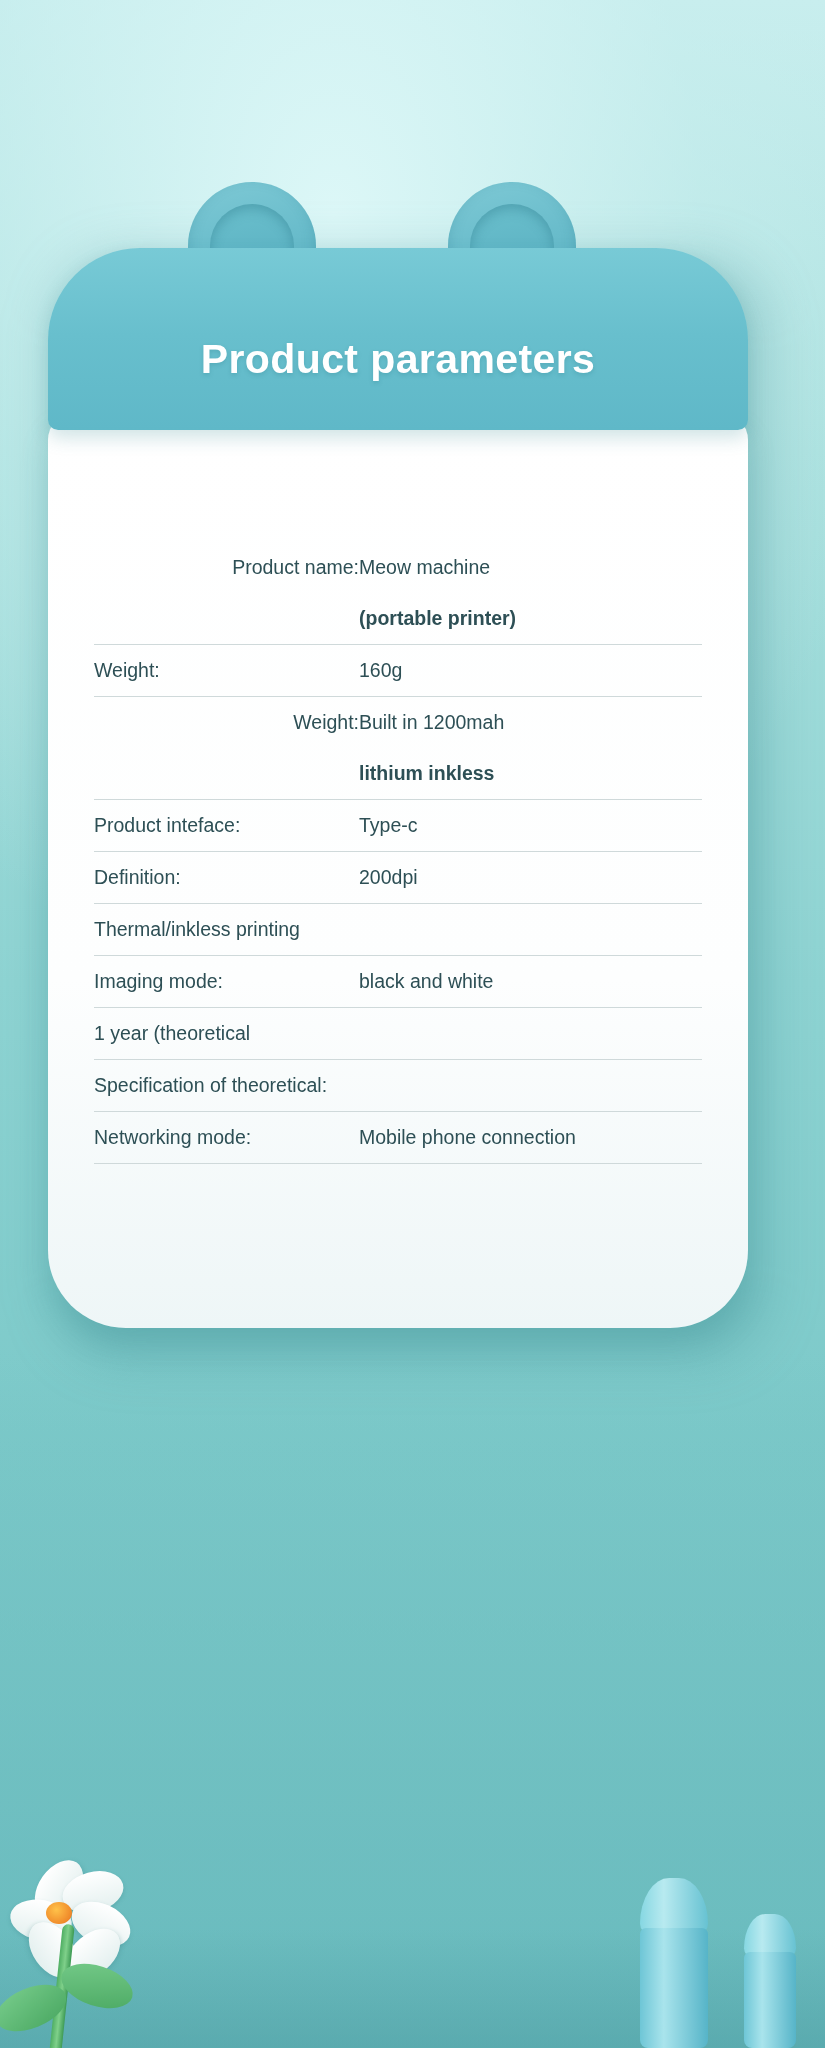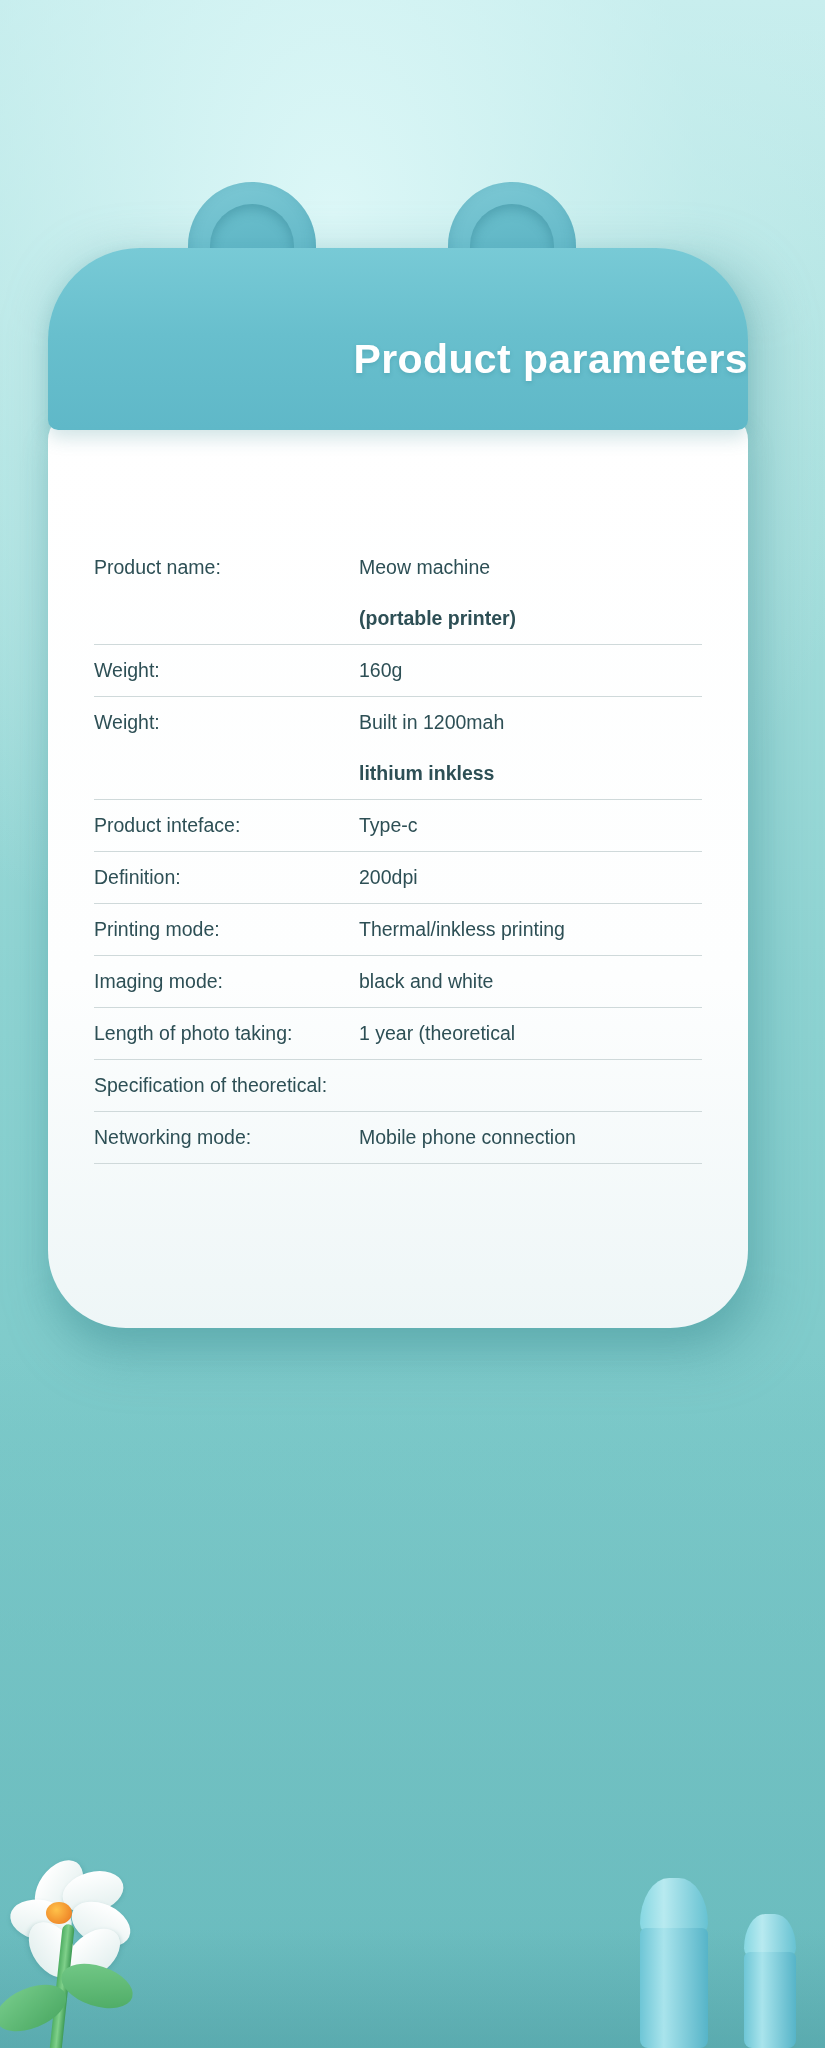--- a/index.html
+++ b/index.html
@@ -96,21 +96,21 @@
     border-radius: 92px 92px 10px 10px;
     background: linear-gradient(180deg, #78cad6 0%, #68bfcd 48%, #5fb8c8 100%);
     box-shadow: 0 8px 18px rgba(45,130,140,0.22);
     z-index: 3;
   }
   .header-title {
     position: absolute;
     left: 0;
     right: 0;
     top: 88px;
-    text-align: right;
+    text-align: center;
     font-size: 41px;
     font-weight: bold;
     color: #ffffff;
     letter-spacing: 0.4px;
     text-shadow: 0 2px 4px rgba(40,120,130,0.25);
   }
 
   .body {
     position: absolute;
     left: 0;
@@ -150,21 +150,21 @@
   .row .value {
     flex: 1;
   }
   .row .value .l2 {
     display: block;
     font-weight: bold;
   }
   .row.first {
     border-top: none;
   }
-  .row.tall .label { line-height: 51px; }
+  .row.tall .label { line-height: 51px; text-align: right; }
 
   
   .flower {
     position: absolute;
     left: 0;
     bottom: 0;
     width: 230px;
     height: 210px;
   }
   .petal {
@@ -280,31 +280,29 @@
         <div class="label">Product inteface:</div>
         <div class="value">Type-c</div>
       </div>
 
       <div class="row">
         <div class="label">Definition:</div>
         <div class="value">200dpi</div>
       </div>
 
       <div class="row">
-        <div class="label">Printing mode:</div>
         <div class="value">Thermal/inkless printing</div>
       </div>
 
       <div class="row">
         <div class="label">Imaging mode:</div>
         <div class="value">black and white</div>
       </div>
 
       <div class="row tall">
-        <div class="label">Length of photo taking:</div>
         <div class="value">
           <span class="l1">1 year (theoretical</span>
         </div>
       </div>
 
       <div class="row">
         <div class="label">Specification of theoretical:</div>
       </div>
 
       <div class="row">

